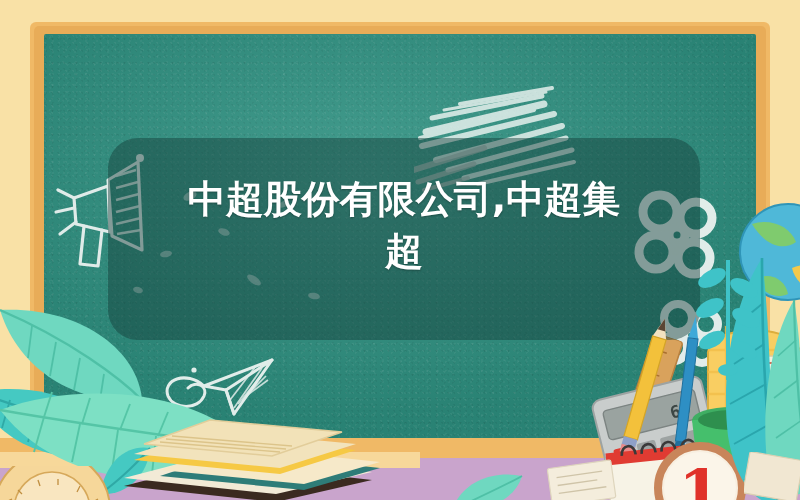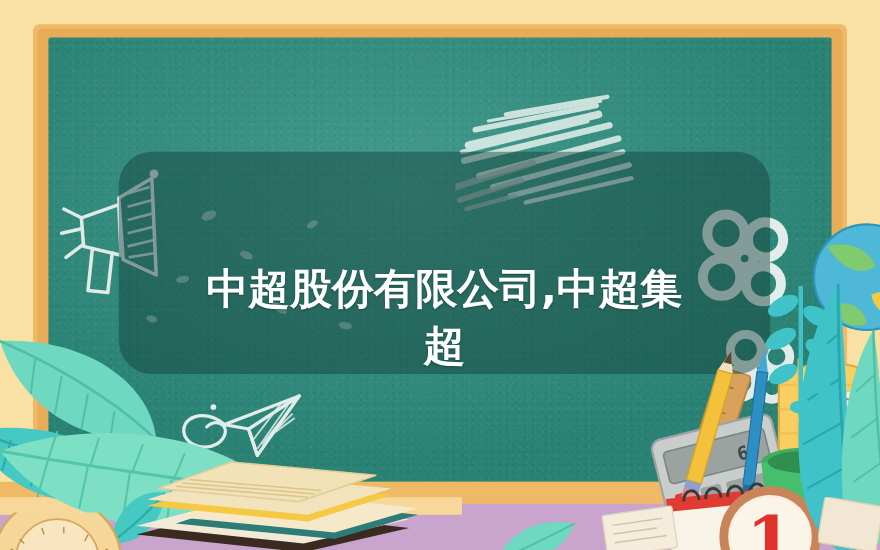--- a/index.html
+++ b/index.html
@@ -49,22 +49,22 @@
   .chalk { position:absolute; pointer-events:none; }
   .chalk svg { display:block; opacity:.92; }
 
   
   .overlay {
     position:absolute; left:108px; top:138px; width:592px; height:202px;
     background:rgba(20,62,56,.46);
     border-radius:30px;
   }
   .title-wrap{
-    position:absolute; left:108px; top:138px; width:592px; height:202px;
-    display:flex; flex-direction:column; align-items:center; justify-content:flex-end;
+    position:absolute; left:108px; top:124px; width:592px; height:202px;
+    display:flex; flex-direction:column; align-items:center; justify-content:center;
     text-align:center;
   }
   .title-line{
     color:#ffffff; font-size:38px; font-weight:bold; line-height:52px;
     letter-spacing:0px;
     text-shadow:0 1px 2px rgba(0,0,0,.30);
     font-family:"DejaVu Sans","Liberation Sans",sans-serif;
     white-space:nowrap;
   }
 

